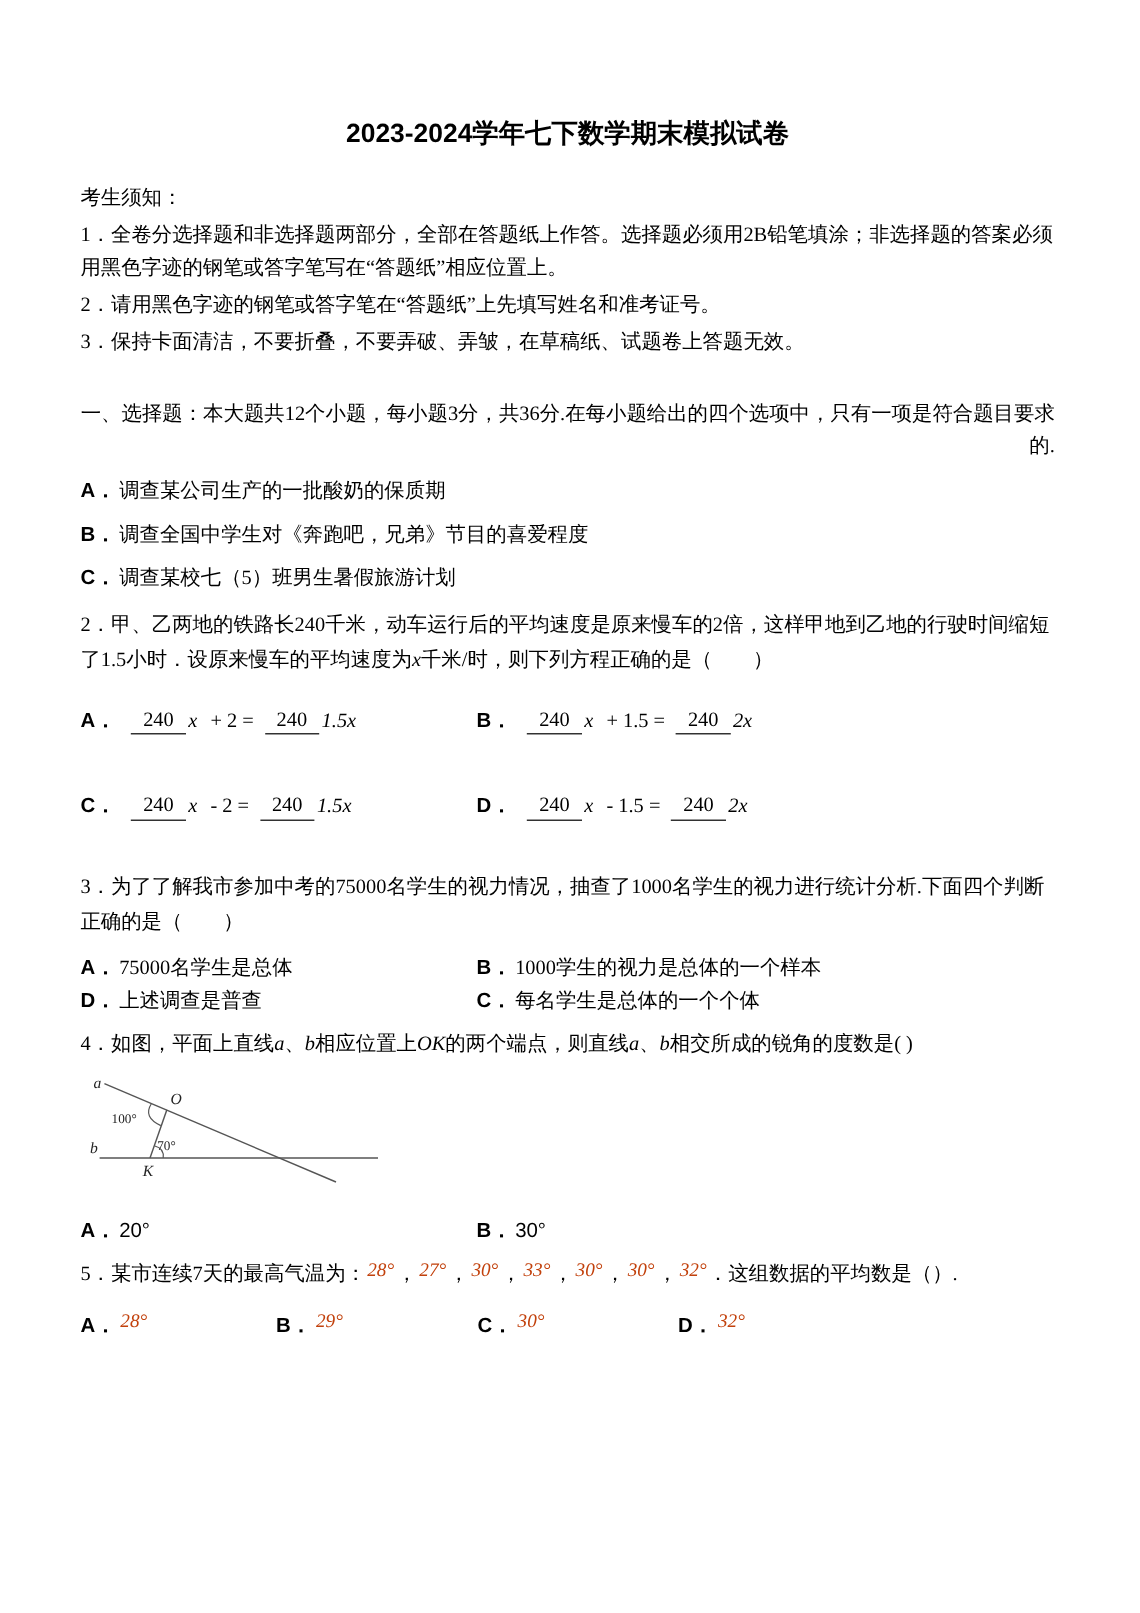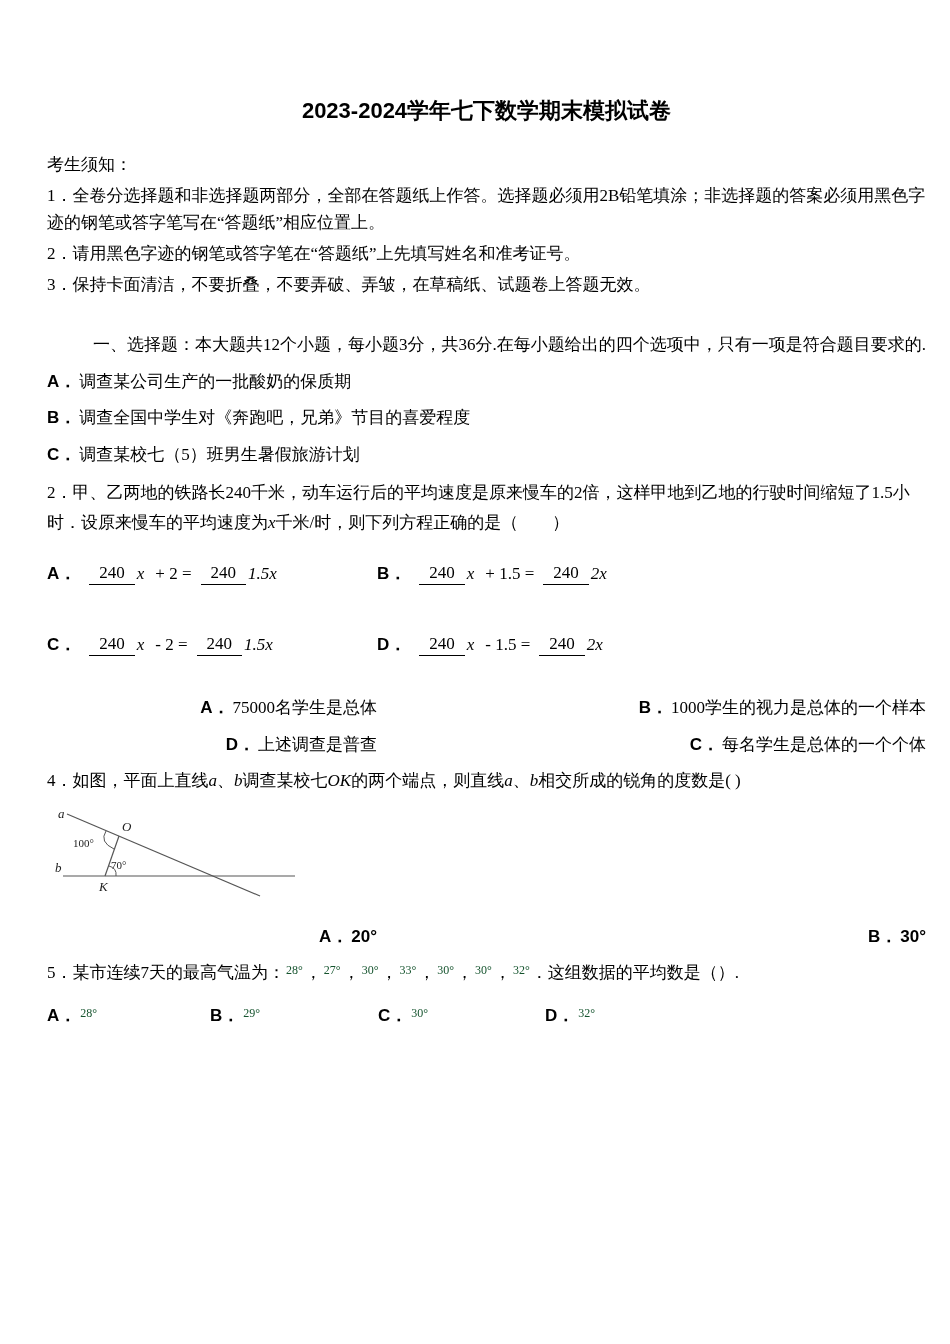--- a/index.html
+++ b/index.html
@@ -5,21 +5,21 @@
   html, body { margin: 0; padding: 0; }
   body {
     width: 950px;
     height: 1344px;
     background: #ffffff;
     color: #000000;
     font-family: "Liberation Serif", "DejaVu Serif", serif;
     font-size: 17px;
     overflow: hidden;
   }
-  .page { padding: 96px 24px 0 47px; }
+  .page { padding: 96px 71px 0 47px; margin-left: 20px; }
 
   .title {
     font-family: "Liberation Sans", "DejaVu Sans", sans-serif;
     font-size: 22px;
     font-weight: 700;
     text-align: center;
     margin: 0 0 26px 0;
   }
 
   .notice-header { margin: 0 0 5px 0; line-height: 1.55; }
@@ -30,28 +30,27 @@
   .question { margin: 0 0 10px 0; }
   .stem { margin: 8px 0 4px 0; line-height: 1.75; }
   .stem i { font-family: "Liberation Serif", serif; }
 
   .opt-line { margin: 11px 0; line-height: 1.5; }
   .opt-label {
     font-weight: 700;
     font-family: "Liberation Sans", "DejaVu Sans", sans-serif;
     margin-right: 3px;
   }
-  .opt-text-bold { font-weight: 700; font-family: "Liberation Sans", "DejaVu Sans", sans-serif; }
+  .opt-text-bold { font-weight: 400; font-family: "Liberation Sans", "DejaVu Sans", sans-serif; }
 
   .two-col {
     display: grid;
     grid-template-columns: 330px 1fr;
-    row-gap: 14px;
+    row-gap: 4px;
     margin: 12px 0 10px 0;
-    text-align: right;
   }
   .four-col {
     display: grid;
     grid-template-columns: 163px 168px 167px 1fr;
     margin: 16px 0 10px 0;
     align-items: center;
   }
 
   
   .eq-grid {
@@ -84,21 +83,21 @@
     font-size: 13px;
     fill: #222;
   }
   .fig-small {
     font-family: "Liberation Serif", serif;
     font-size: 11px;
     fill: #222;
   }
 
   
-  .temp { position: relative; top: -4px; font-size: 12px; color: #14532d; margin: 0 1px; }
+  .temp { position: relative; top: -4px; font-size: 16px; color: #c2410c; margin: 0 1px; font-style: italic; }
   .tsep { margin: 0 1px; }
 </style>
 </head>
 <body>
 
 <div class="page">
 
   <h1 class="title">2023-2024学年七下数学期末模拟试卷</h1>
 
   <section>
@@ -171,38 +170,39 @@
         <span class="eq-mid">- 1.5 =</span>
         <span class="frac">
             <span class="num">240</span>
             <span class="den">2x</span>
           </span>
       </div>
     </div>
   </div>
 
   <div class="question">
+    <p class="stem">3．为了了解我市参加中考的75000名学生的视力情况，抽查了1000名学生的视力进行统计分析.下面四个判断正确的是（　　）</p>
     <div class="two-col">
       <div>
         <span class="opt-label">A．</span><span>75000名学生是总体</span>
       </div>
       <div>
         <span class="opt-label">B．</span><span>1000学生的视力是总体的一个样本</span>
       </div>
       <div>
         <span class="opt-label">D．</span><span>上述调查是普查</span>
       </div>
       <div>
         <span class="opt-label">C．</span><span>每名学生是总体的一个个体</span>
       </div>
     </div>
   </div>
 
   <div class="question">
-    <p class="stem"><span>4．如图，平面上直线</span><i>a</i><span>、</span><i>b</i><span>调查某校七</span><i>OK</i><span>的两个端点，则直线</span><i>a</i><span>、</span><i>b</i><span>相交所成的锐角的度数是( )</span></p>
+    <p class="stem"><span>4．如图，平面上直线</span><i>a</i><span>、</span><i>b</i><span>相应位置上</span><i>OK</i><span>的两个端点，则直线</span><i>a</i><span>、</span><i>b</i><span>相交所成的锐角的度数是( )</span></p>
 
     <div class="figure-wrap">
       <svg width="250" height="100" viewBox="0 0 250 100" xmlns="http://www.w3.org/2000/svg">
         <line class="fig-line" x1="12" y1="8" x2="205" y2="90"></line>
         <line class="fig-line" x1="8" y1="70" x2="240" y2="70"></line>
         <line class="fig-line" x1="64" y1="30" x2="50" y2="70"></line>
         <path class="fig-arc" d="M 51 25 Q 44 36 59 43"></path>
         <path class="fig-arc" d="M 54 60 Q 62 62 61 70"></path>
         <text class="fig-ital" x="3" y="12">a</text>
         <text class="fig-ital" x="0" y="66">b</text>

